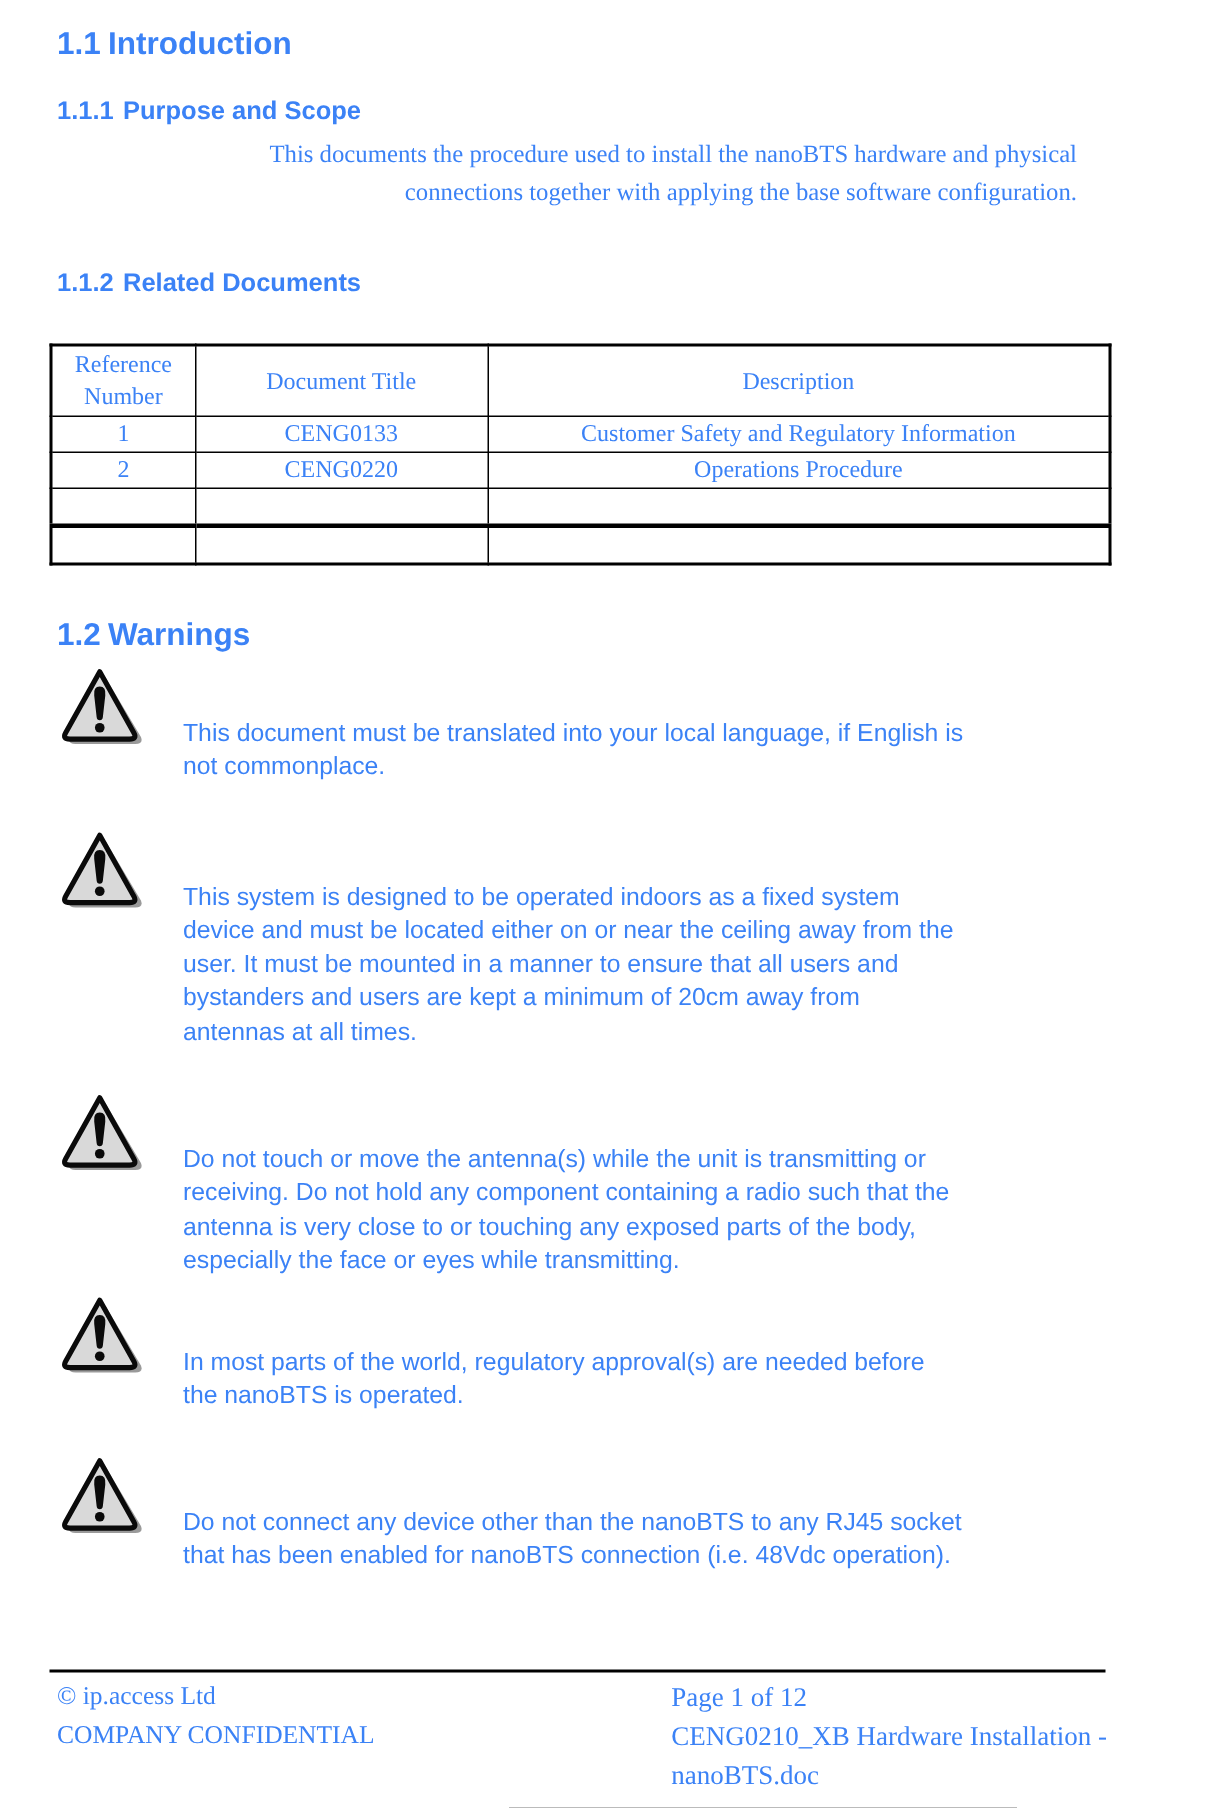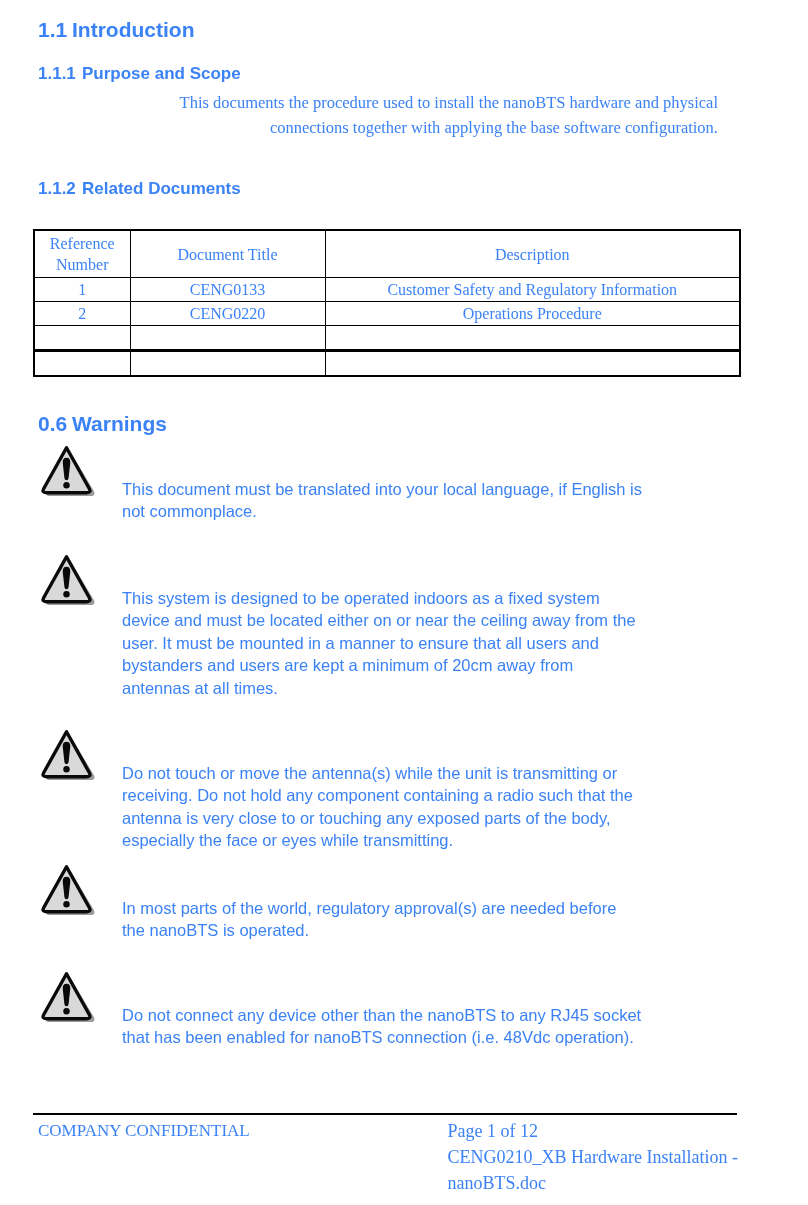--- a/index.html
+++ b/index.html
@@ -133,21 +133,21 @@
         <td></td>
       </tr>
       <tr class="sep">
         <td></td>
         <td></td>
         <td></td>
       </tr>
     </tbody>
   </table>
 
-  <h1 class="h2 abs" style="left:38px;top:412px;"><span class="num">0.6</span><span>Warnings</span></h1>
+  <h1 class="h2 abs" style="left:38px;top:412px;"><span class="num">1.2</span><span>Warnings</span></h1>
 
   <section class="warning abs" style="top:444px;">
     <svg class="wicon">
         <use href="#warnIcon"></use>
       </svg>
     <p>This document must be translated into your local language, if English is
 not commonplace.</p>
   </section>
 
   <section class="warning abs" style="top:553px;">
@@ -183,20 +183,21 @@
     <svg class="wicon">
         <use href="#warnIcon"></use>
       </svg>
     <p>Do not connect any device other than the nanoBTS to any RJ45 socket
 that has been enabled for nanoBTS connection (i.e. 48Vdc operation).</p>
   </section>
 
   <div class="footer-rule abs"></div>
 
   <div class="footer-left abs">
+    <div>© ip.access Ltd</div>
     <div>COMPANY CONFIDENTIAL</div>
   </div>
 
   <div class="footer-right abs">
     <div>Page 1 of 12</div>
     <div>CENG0210_XB Hardware Installation -</div>
     <div>nanoBTS.doc</div>
   </div>
 
 </div>

